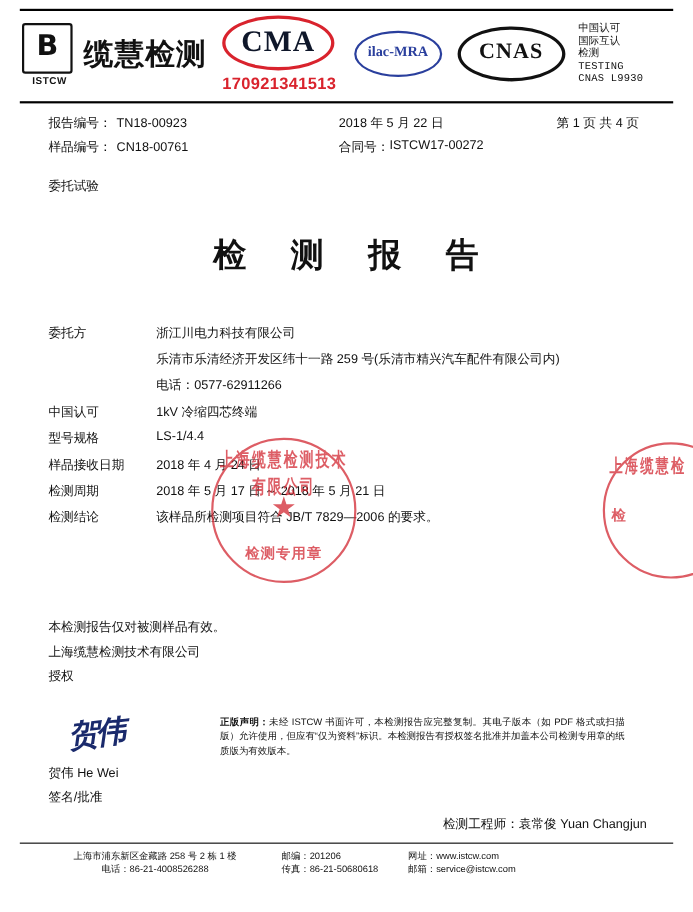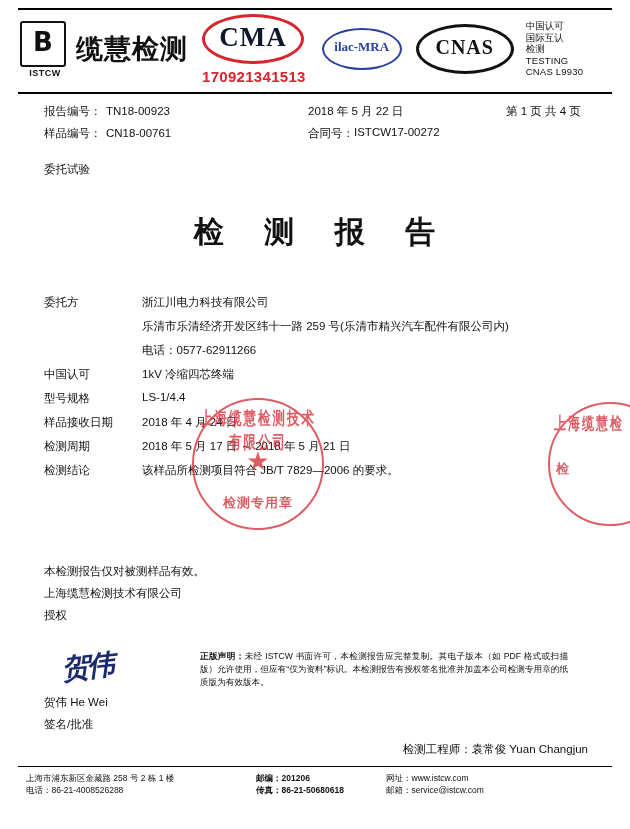--- a/index.html
+++ b/index.html
@@ -145,21 +145,21 @@
     font-family: "Liberation Serif", serif;
   }
 
   .accred {
     margin-left: 12px;
     font-size: 9.5px;
     line-height: 11.5px;
     flex: 0 0 auto;
     font-family: "DejaVu Sans", sans-serif;
   }
-  .accred .en { font-family: Liberation Sans, sans-serif; letter-spacing: .2px;}
+  .accred .en { font-family: Liberation Mono, monospace; letter-spacing: .2px;}
 
   
   .meta {
     position: absolute;
     left: 44px;
     top: 104px;
     width: 540px;
     font-size: 11.5px;
   }
   .meta-row {
@@ -272,22 +272,22 @@
   }
   .footer {
     position: absolute;
     left: 26px;
     top: 772px;
     width: 586px;
     font-size: 8.5px;
     line-height: 12px;
   }
   .f-row { display: flex; }
-  .f-c1 { width: 230px; }
-  .f-c2 { width: 130px; font-weight: bold; }
+  .f-c1 { width: 230px; text-align: center; }
+  .f-c2 { width: 115px; }
   .f-c3 { width: 210px; }
 
   
   .stamp {
     position: absolute;
     border: 2.5px solid #d0202a;
     border-radius: 50%;
     color: #d0202a;
     pointer-events: none;
     opacity: .72;

